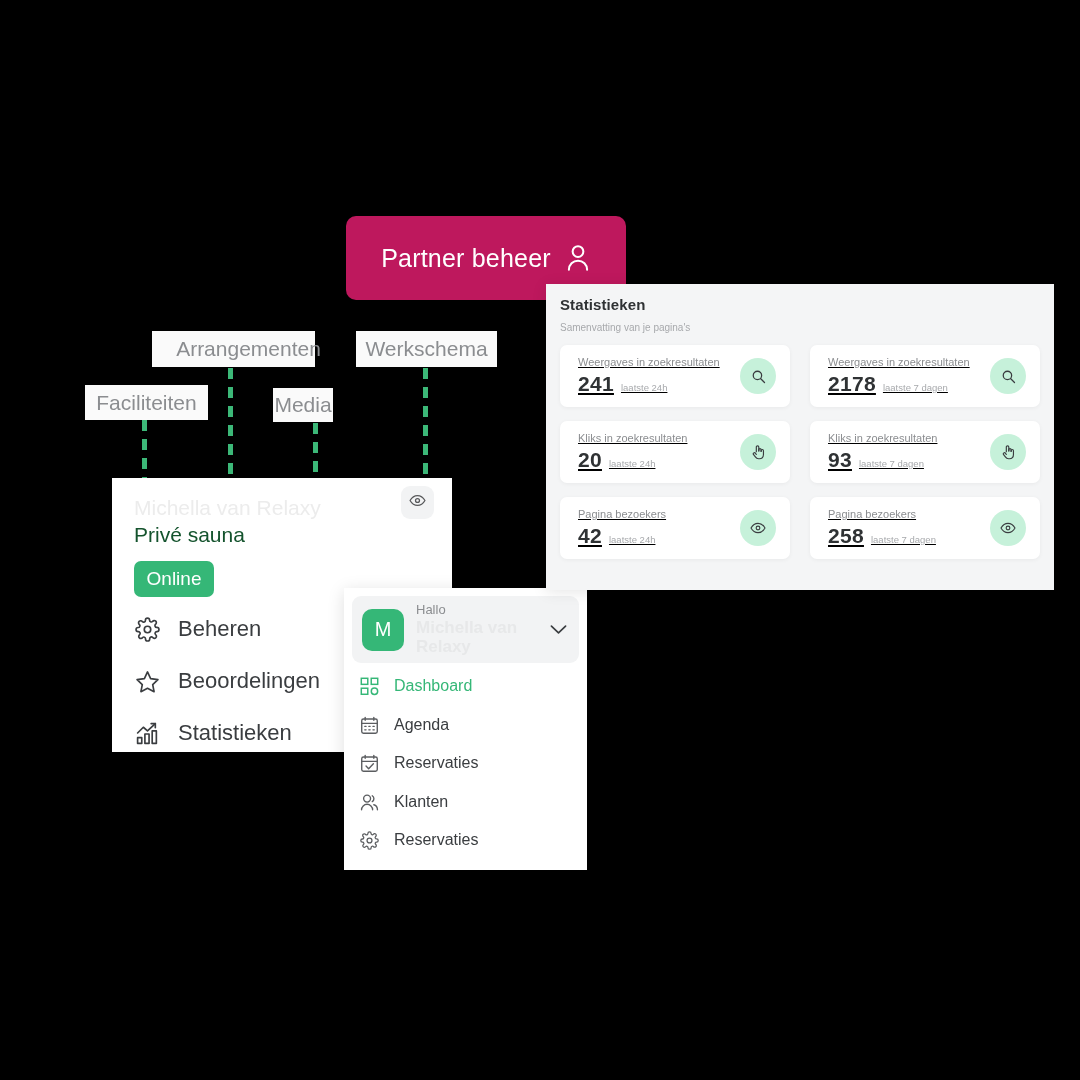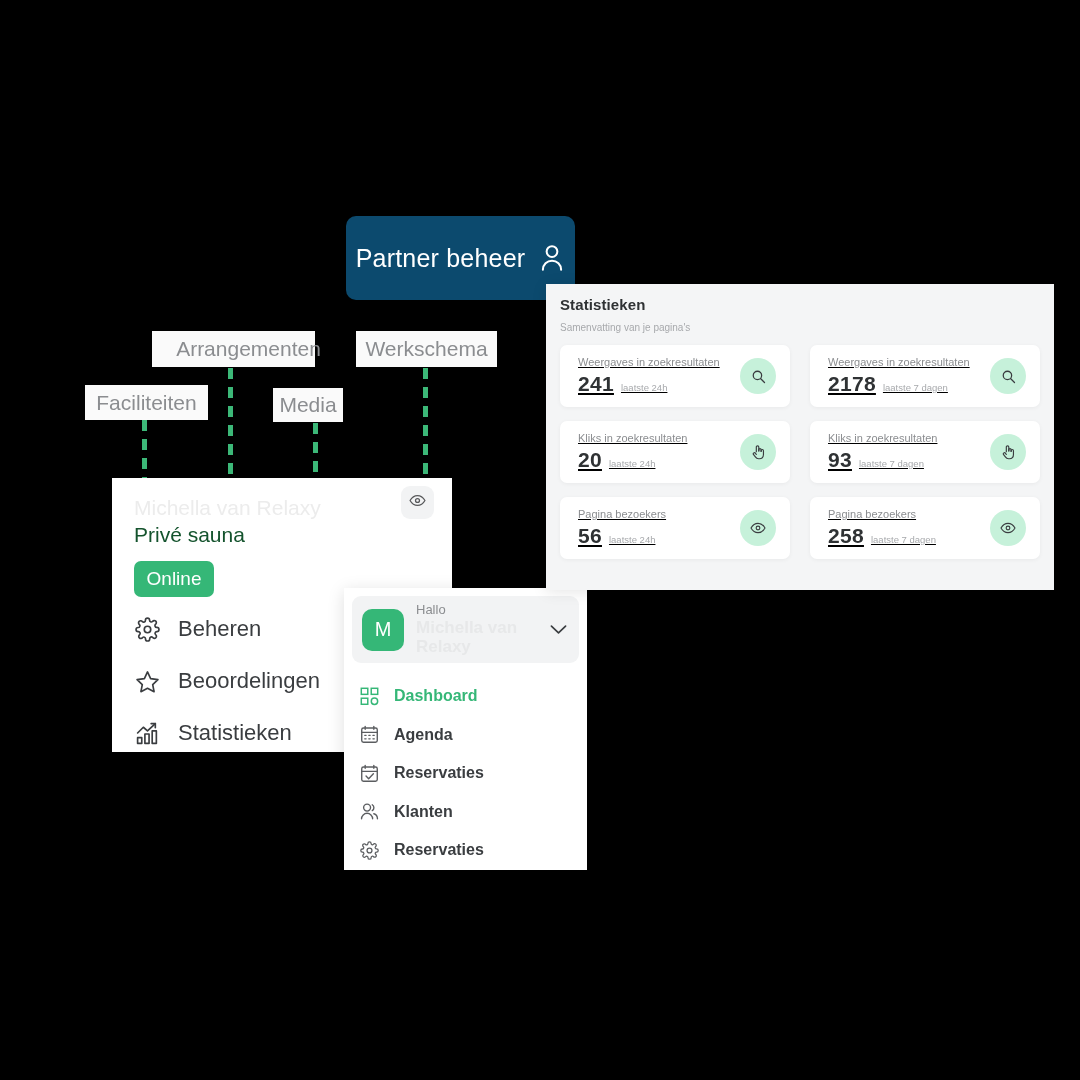--- a/index.html
+++ b/index.html
@@ -7,22 +7,22 @@
     width: 1080px; height: 1080px;
     background: #000000;
     font-family: "Liberation Sans", sans-serif;
     overflow: hidden;
   }
   #stage { position: relative; width: 1080px; height: 1080px; }
 
   
   .partner-btn {
     position: absolute; left: 346px; top: 216px;
-    width: 229px; height: 84px;
-    background: #0c4a6e;
+    width: 280px; height: 84px;
+    background: #be185d;
     border-radius: 10px;
     display: flex; align-items: center; justify-content: center;
     gap: 14px;
     box-shadow: 0 2px 10px rgba(0,0,0,.18);
   }
   .partner-btn .label {
     color: #ffffff; font-size: 25px; font-weight: 500; letter-spacing: .2px;
   }
   .partner-btn svg { display: block; }
 
@@ -31,21 +31,21 @@
     position: absolute;
     background: #fafafa;
     color: #8b8d90;
     font-size: 21px;
     display: flex; align-items: center; justify-content: center;
     padding: 0 10px;
     white-space: nowrap;
   }
   #chip-faciliteiten   { left: 85px;  top: 385px; width: 123px; height: 35px; }
   #chip-arrangementen  { left: 152px; top: 331px; width: 163px; height: 36px; padding-left: 40px; }
-  #chip-media          { left: 273px; top: 388px; width: 70px;  height: 34px; }
+  #chip-media          { left: 273px; top: 388px; width: 60px;  height: 34px; }
   #chip-werkschema     { left: 356px; top: 331px; width: 141px; height: 36px; }
 
   
   .dash {
     position: absolute;
     width: 5px;
     background-image: linear-gradient(#3cb878 58%, rgba(0,0,0,0) 0%);
     background-size: 5px 19px;
     background-repeat: repeat-y;
   }
@@ -111,22 +111,22 @@
     font-size: 20px; font-weight: 500;
   }
   .dd-greet { font-size: 13px; color: #8b8d90; line-height: 1.2; }
   .dd-name {
     font-size: 17px; font-weight: 700; color: #e7e8e9;
     line-height: 1.15; max-width: 110px;
   }
   .dd-chev { position: absolute; right: 12px; top: 50%; transform: translateY(-50%); }
   .dd-list { margin-top: 14px; }
   .dd-item {
-    display: flex; align-items: center; gap: 14px;
-    height: 38.5px; padding-left: 14px; font-weight: bold;
+    display: flex; align-items: flex-start; gap: 14px;
+    height: 38.5px; padding-left: 14px;
   }
   .dd-item .dd-ico { width: 22px; display: flex; align-items: center; justify-content: center; }
   .dd-item .dd-label { font-size: 16px; color: #3a3d40; }
   .dd-item.active .dd-label { color: #35b777; }
 
   
   .stats-panel {
     position: absolute; left: 546px; top: 284px;
     width: 508px; height: 306px;
     background: #f4f5f6;
@@ -392,21 +392,21 @@
             <path d="M10.4 9.6V8a1.6 1.6 0 0 1 3.2 0v2"></path>
             <path d="M13.6 10.3V9.2a1.6 1.6 0 0 1 3.2 0v5.3c0 3.3-2.3 5.8-5.6 5.8h-1.1c-2.1 0-3.4-1-4.4-2.6L3 14.3a1.6 1.6 0 0 1 2.7-1.7l1.3 1.8"></path>
           </svg>
         </div>
       </div>
 
       <div class="stat-card">
         <div>
           <div class="stat-label">Pagina bezoekers</div>
           <div class="stat-valrow">
-            <span class="stat-value">56</span>
+            <span class="stat-value">42</span>
             <span class="stat-period">laatste 24h</span>
           </div>
         </div>
         <div class="stat-ico">
           <svg width="16" height="16" viewBox="0 0 24 24" fill="none" stroke="#3a3d40" stroke-width="1.7" stroke-linecap="round" stroke-linejoin="round">
             <path d="M1.5 12s4-7 10.5-7 10.5 7 10.5 7-4 7-10.5 7S1.5 12 1.5 12z"></path>
             <circle cx="12" cy="12" r="2.8"></circle>
           </svg>
         </div>
       </div>

